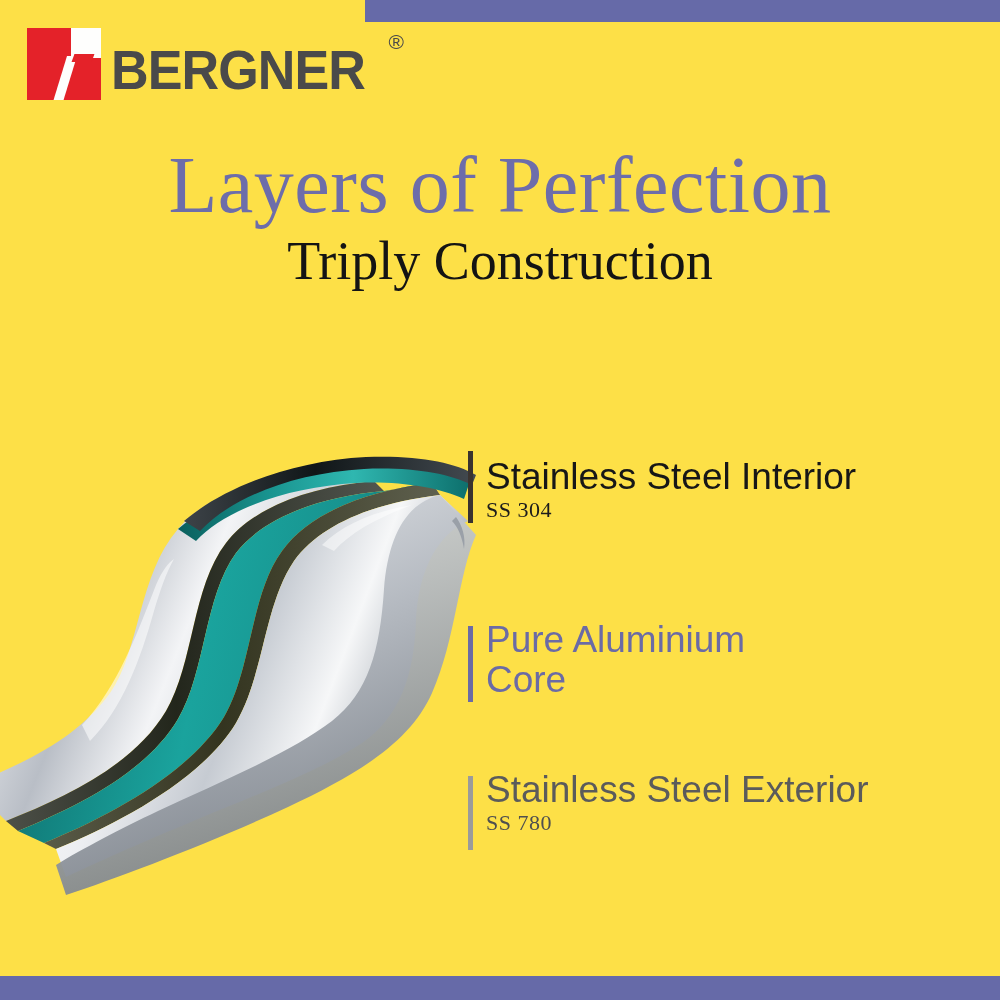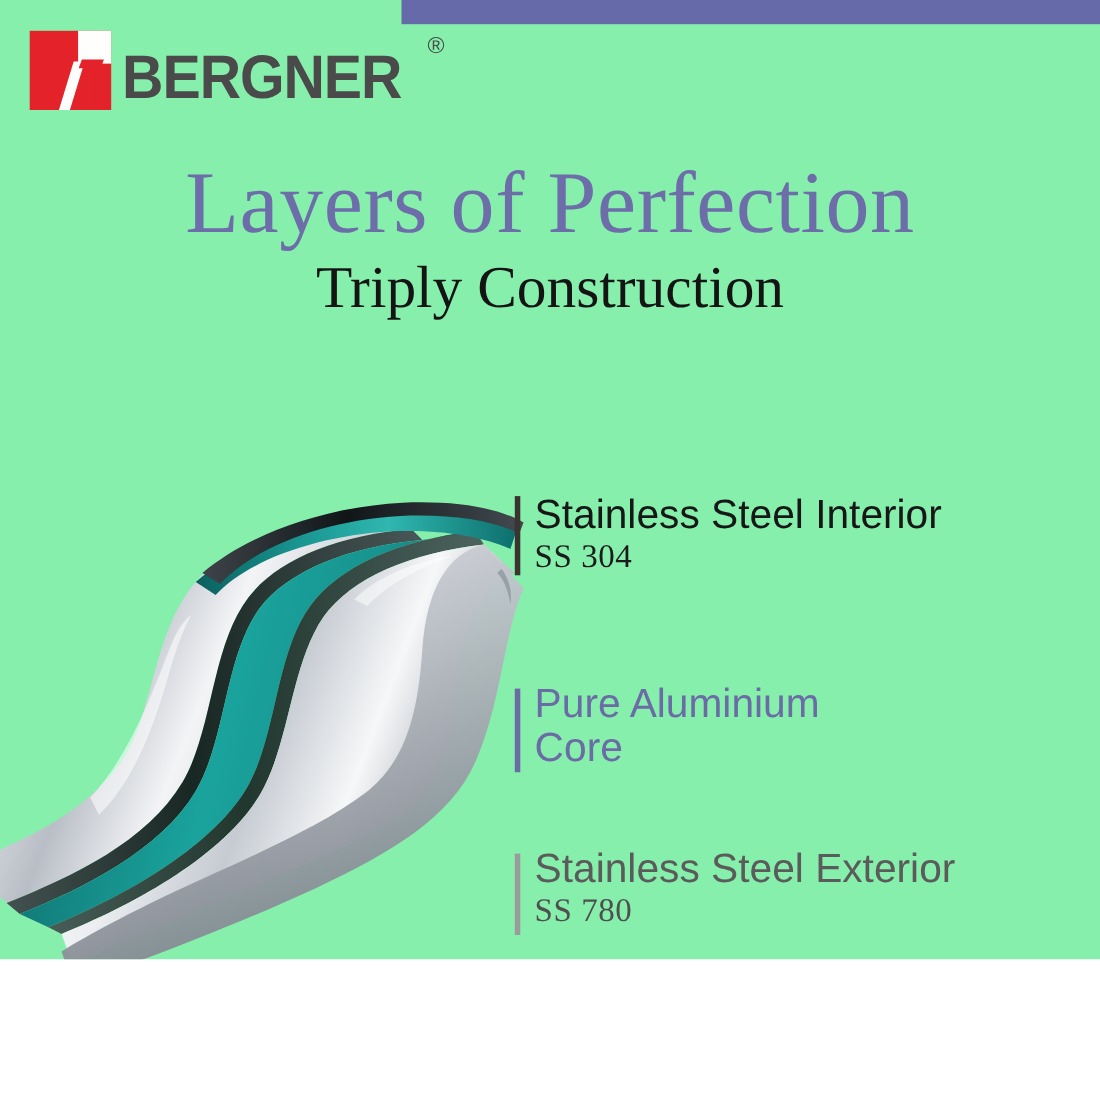--- a/index.html
+++ b/index.html
@@ -5,22 +5,22 @@
 <style>
   html,body{margin:0;padding:0;}
   body{
     width:1000px;height:1000px;
     background:#ffffff;
     font-family:"Liberation Serif", serif;
     overflow:hidden;
   }
   #poster{
     position:relative;
-    width:1000px;height:872px;
-    background:#86efac;
+    width:1000px;height:1000px;
+    background:#fde047;
     overflow:hidden;
   }
 
   
   .bar-top{
     position:absolute;left:365px;top:0;width:635px;height:22px;
     background:#666aa8;
   }
   .bar-bottom{
     position:absolute;left:0;top:976px;width:1000px;height:24px;
@@ -141,21 +141,21 @@
     line-height:1.08;
     margin:0;
     font-weight:400;
     white-space:nowrap;
   }
   .label-title.dark{color:#171717;}
   .label-title.purple{color:#6b6ba5;white-space:normal;max-width:330px;}
   .label-title.gray{color:#5b5b5b;}
   .label-sub{
     font-family:"Liberation Serif", serif;
-    font-size:30px;
+    font-size:22px;
     line-height:1.12;
     margin:1px 0 0 0;
     font-weight:400;
     letter-spacing:0.5px;
   }
   .label-sub.dark{color:#1c1c1c;}
   .label-sub.gray{color:#4f4f4f;}
 </style>
 </head>
 <body>

